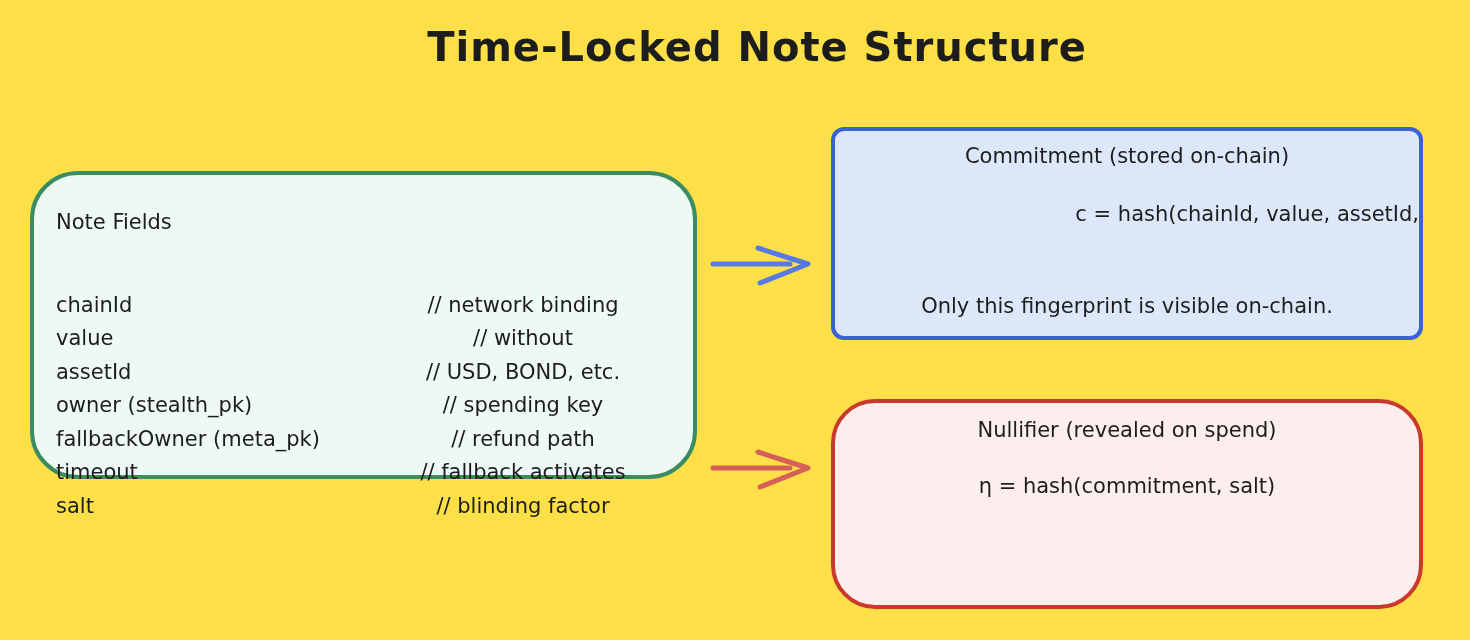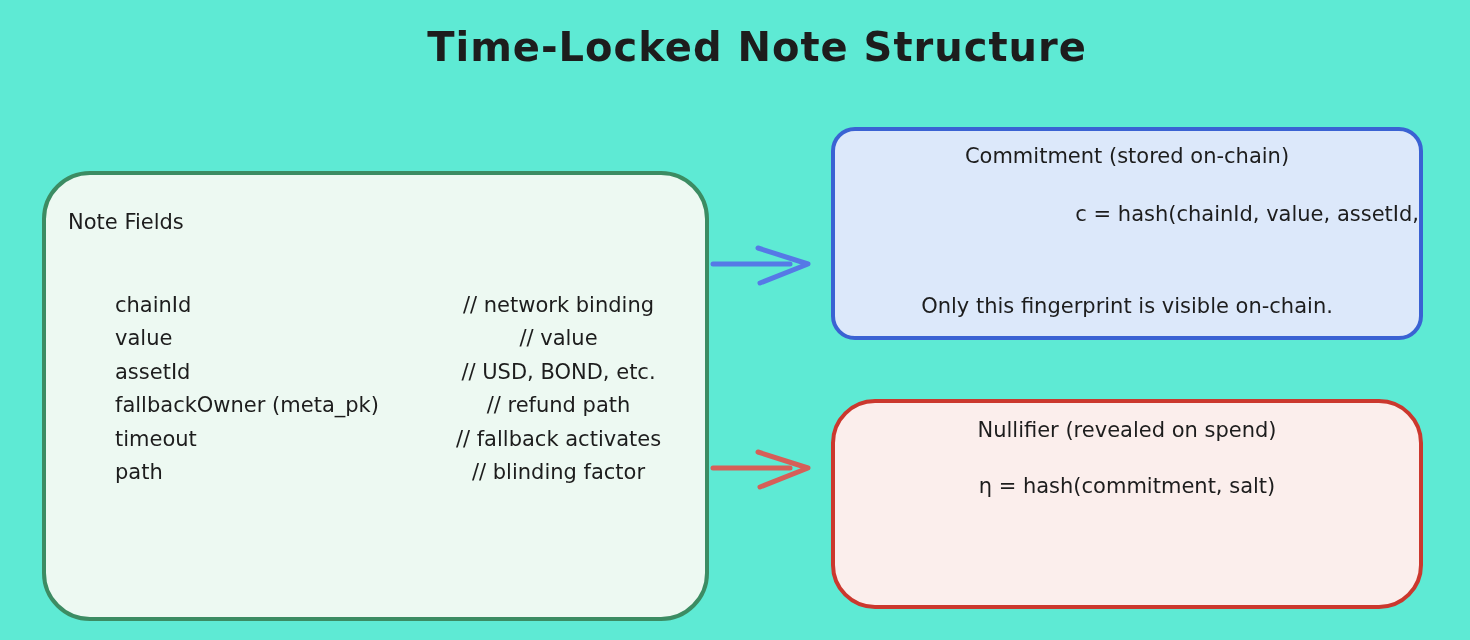--- a/index.html
+++ b/index.html
@@ -13,63 +13,63 @@
     --nullifier-arrow:#d65f58;
     --text:#1d1d1d;
   }
   html,body{margin:0;padding:0;background:#ffffff;}
   .canvas{
     position:relative;
     width:1470px;height:640px;
     overflow:hidden;
     font-family:"DejaVu Sans", sans-serif;
     color:var(--text);
-    background:#5eead4;
+    background:#fde047;
   }
   .title{
     position:absolute;
     top:24px;left:50%;
     transform:translateX(calc(-50% + 22px));
     font-size:40px;
     font-weight:700;
     letter-spacing:1px;
     white-space:nowrap;
   }
   .box{
     position:absolute;
     box-sizing:border-box;
     background:#fff;
   }
   .note-fields-box{
-    left:42px;top:171px;width:667px;height:450px;
+    left:30px;top:171px;width:667px;height:308px;
     border:4.5px solid var(--note-fields-border);
     background:var(--note-fields-fill);
     border-radius:48px;
   }
   .note-fields-label{
     position:absolute;left:22px;top:34px;
     font-size:21px;line-height:26px;
   }
   .fields{
     position:absolute;left:22px;top:113px;right:16px;
     font-size:21px;
   }
   .field-row{
     display:flex;
     height:33.5px;
     align-items:center;
     white-space:nowrap;
   }
-  .field-name{width:313px;flex:0 0 313px;margin-left:47px;}
+  .field-name{width:313px;flex:0 0 313px;}
   .field-comment{flex:1;text-align:center;}
   .commitment-box{
     left:831px;top:127px;width:592px;height:213px;
     border:4.5px solid var(--commitment-border);
     background:var(--commitment-fill);
-    border-radius:24px;
+    border-radius:13px;
   }
   .nullifier-box{
     left:831px;top:399px;width:592px;height:210px;
     border:4.5px solid var(--nullifier-border);
     background:var(--nullifier-fill);
     border-radius:44px;
     text-decoration:underline;
   }
   .box-line{
     position:absolute;left:0;right:0;
@@ -99,36 +99,40 @@
 
   <div class="box note-fields-box">
     <div class="note-fields-label">Note Fields</div>
     <div class="fields">
         <div class="field-row">
           <span class="field-name">chainId</span>
           <span class="field-comment">// network binding</span>
         </div>
         <div class="field-row">
           <span class="field-name">value</span>
-          <span class="field-comment">// value</span>
+          <span class="field-comment">// without</span>
         </div>
         <div class="field-row">
           <span class="field-name">assetId</span>
           <span class="field-comment">// USD, BOND, etc.</span>
+        </div>
+        <div class="field-row">
+          <span class="field-name">owner (stealth_pk)</span>
+          <span class="field-comment">// spending key</span>
         </div>
         <div class="field-row">
           <span class="field-name">fallbackOwner (meta_pk)</span>
           <span class="field-comment">// refund path</span>
         </div>
         <div class="field-row">
           <span class="field-name">timeout</span>
           <span class="field-comment">// fallback activates</span>
         </div>
         <div class="field-row">
-          <span class="field-name">path</span>
+          <span class="field-name">salt</span>
           <span class="field-comment">// blinding factor</span>
         </div>
       </div>
   </div>
 
   <svg class="arrow arrow-blue" viewBox="0 0 104 44" aria-hidden="true">
     <polyline points="5,22 82,22"></polyline>
     <polyline points="50,6 100,22 52,41"></polyline>
   </svg>
 

